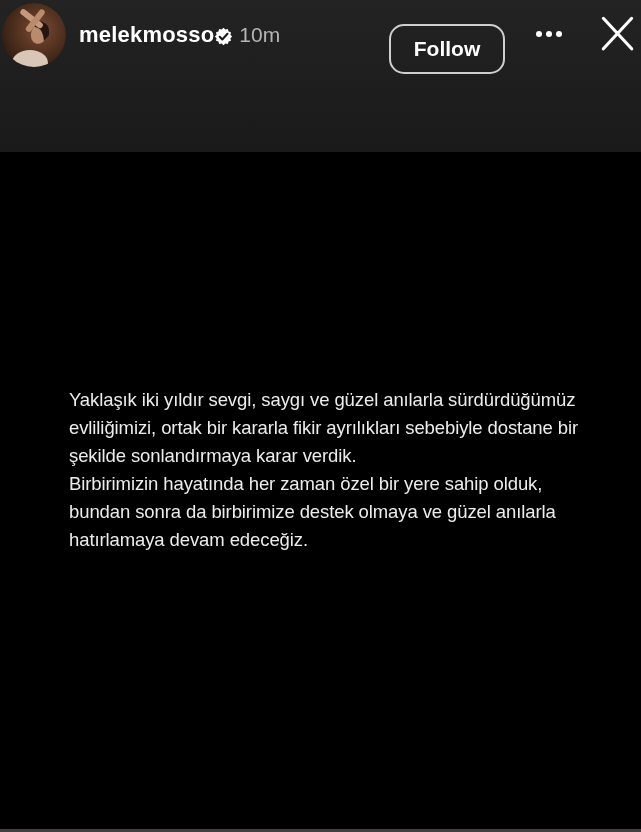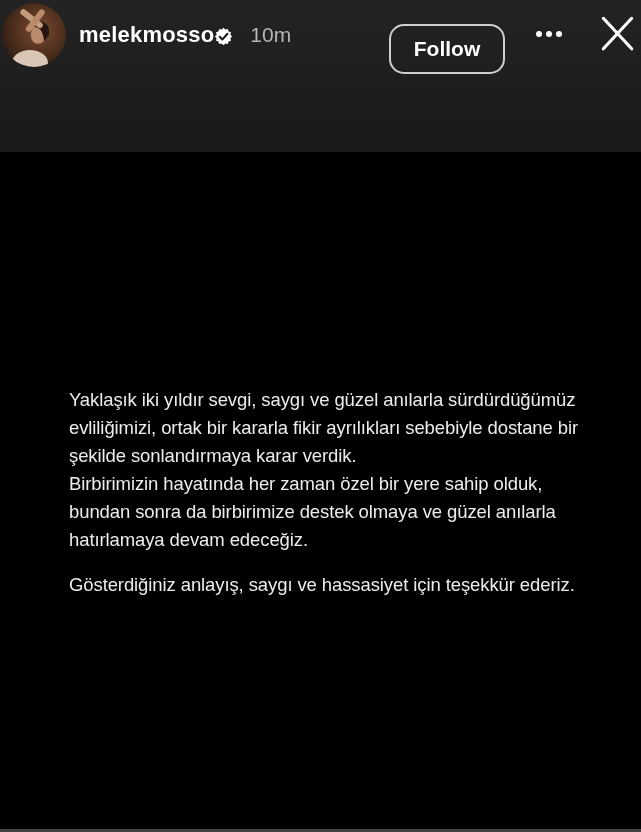--- a/index.html
+++ b/index.html
@@ -27,21 +27,21 @@
     overflow:hidden;cursor:pointer;
   }
   .avatar svg{display:block;width:64px;height:64px;}
   .user-row{
     position:absolute;left:79px;top:0;height:70px;display:flex;align-items:center;
   }
   .username{
     color:var(--username-text,#fff);font-size:22px;font-weight:bold;letter-spacing:0.2px;cursor:pointer;
   }
   .verified{width:19px;height:19px;display:inline-flex;margin-top:2px;}
-  .timestamp{color:var(--timestamp-text,#b5b5b5);font-size:21px;margin-left:17px;}
+  .timestamp{color:var(--timestamp-text,#b5b5b5);font-size:21px;margin-left:6px;}
   .follow{
     position:absolute;left:389px;top:24px;width:116px;height:50px;
     background:transparent;border:2px solid var(--follow-border,#cfcfcf);border-radius:15px;
     color:#fff;font-size:21px;font-weight:bold;font-family:inherit;cursor:pointer;
     display:flex;align-items:center;justify-content:center;
   }
   .more{
     position:absolute;left:528px;top:14px;width:42px;height:40px;
     display:flex;align-items:center;justify-content:center;gap:4px;cursor:pointer;
   }
@@ -126,19 +126,18 @@
   </div>
 
   <div class="canvas">
     <div class="story-text">
         <p class="story-par">Yaklaşık iki yıldır sevgi, saygı ve güzel anılarla sürdürdüğümüz
 evliliğimizi, ortak bir kararla fikir ayrılıkları sebebiyle dostane bir
 şekilde sonlandırmaya karar verdik.
 Birbirimizin hayatında her zaman özel bir yere sahip olduk,
 bundan sonra da birbirimize destek olmaya ve güzel anılarla
 hatırlamaya devam edeceğiz.</p>
-        <p class="story-par">Gösterdiğiniz anlayış, saygı ve hassasiyet için teşekkür ederiz.</p>
       </div>
   </div>
 
   <div class="bottom-strip"></div>
 
 </div>
 
 </body></html>

